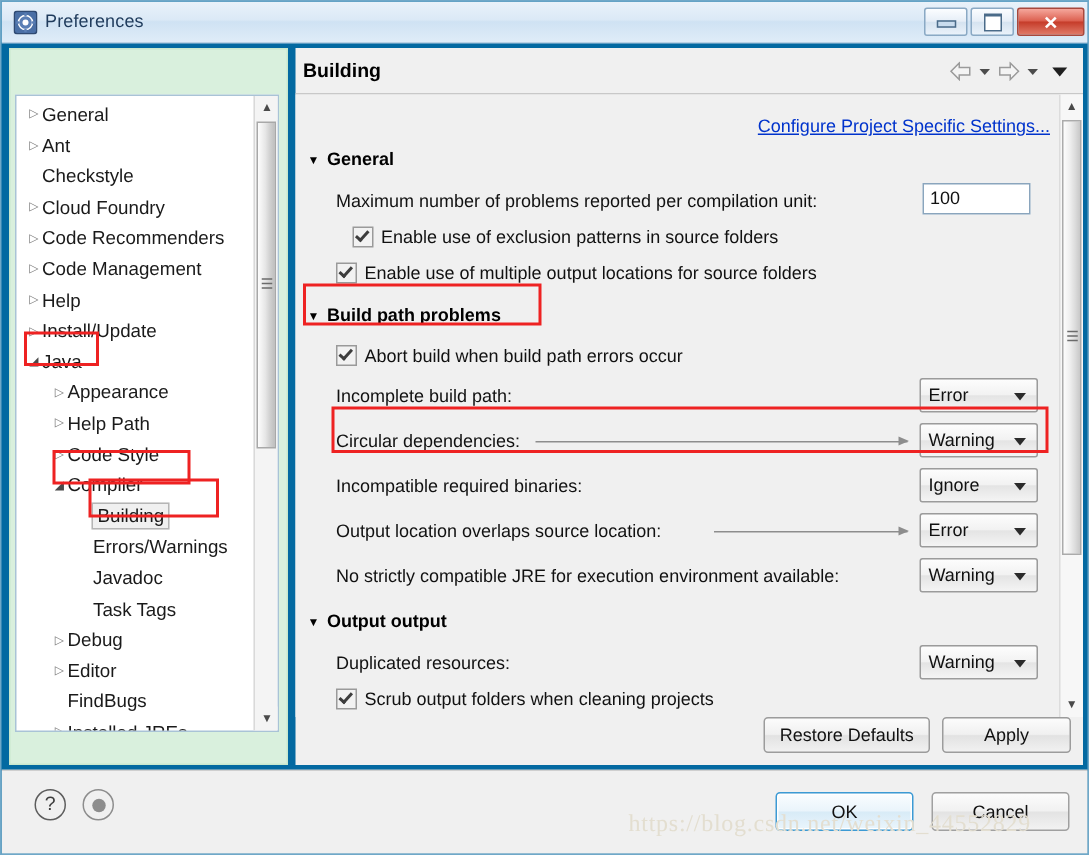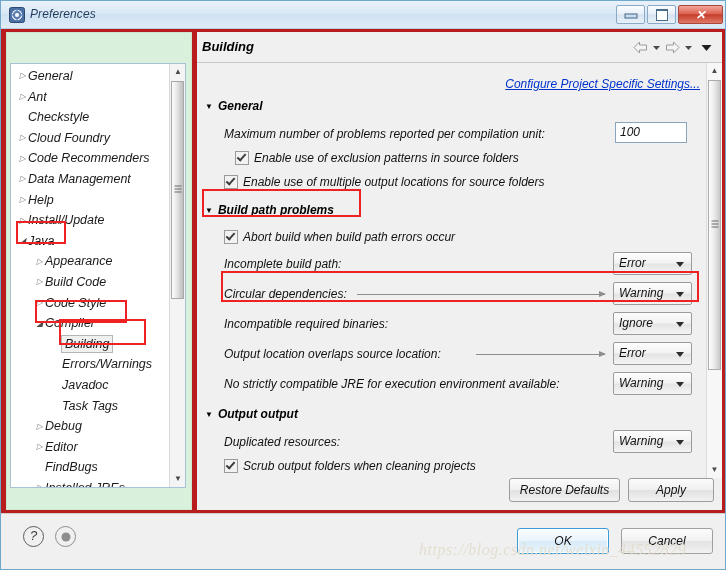--- a/index.html
+++ b/index.html
@@ -11,24 +11,23 @@
     font-family: "Liberation Sans", sans-serif;
     font-size: 12px;
     color: #000000;
   }
 
   #window {
     position: relative;
     width: 726px;
     height: 570px;
     overflow: hidden;
-    background: #b91c1c;
+    background: #0369a1;
     border: 1px solid #6fa8c8;
     box-sizing: border-box;
-    font-style: italic;
   }
 
   
   .titlebar {
     position: absolute;
     left: 0; top: 0;
     width: 726px; height: 28px;
     background: linear-gradient(to bottom, #e9f2fa 0%, #dbe9f6 45%, #cfe2f3 50%, #dfecf8 100%);
     border-bottom: 1px solid #b8d0e4;
     box-sizing: border-box;
@@ -567,26 +566,26 @@
   <div class="tree-panel"></div>
 
 
   <div class="tree-box">
     <div class="tree-list" id="tree-list">
         <div class="tree-item" style="padding-left: 6px;"><span class="tw">▷</span><span class="lbl">General</span></div>
         <div class="tree-item" style="padding-left: 6px;"><span class="tw">▷</span><span class="lbl">Ant</span></div>
         <div class="tree-item" style="padding-left: 6px;"><span class="tw"></span><span class="lbl">Checkstyle</span></div>
         <div class="tree-item" style="padding-left: 6px;"><span class="tw">▷</span><span class="lbl">Cloud Foundry</span></div>
         <div class="tree-item" style="padding-left: 6px;"><span class="tw">▷</span><span class="lbl">Code Recommenders</span></div>
-        <div class="tree-item" style="padding-left: 6px;"><span class="tw">▷</span><span class="lbl">Data Management</span></div>
+        <div class="tree-item" style="padding-left: 6px;"><span class="tw">▷</span><span class="lbl">Code Management</span></div>
         <div class="tree-item" style="padding-left: 6px;"><span class="tw">▷</span><span class="lbl">Help</span></div>
         <div class="tree-item" style="padding-left: 6px;"><span class="tw">▷</span><span class="lbl">Install/Update</span></div>
         <div class="tree-item" style="padding-left: 6px;"><span class="tw open">◢</span><span class="lbl">Java</span></div>
         <div class="tree-item" style="padding-left: 23px;"><span class="tw">▷</span><span class="lbl">Appearance</span></div>
-        <div class="tree-item" style="padding-left: 23px;"><span class="tw">▷</span><span class="lbl">Build Code</span></div>
+        <div class="tree-item" style="padding-left: 23px;"><span class="tw">▷</span><span class="lbl">Help Path</span></div>
         <div class="tree-item" style="padding-left: 23px;"><span class="tw">▷</span><span class="lbl">Code Style</span></div>
         <div class="tree-item" style="padding-left: 23px;"><span class="tw open">◢</span><span class="lbl">Compiler</span></div>
         <div class="tree-item selected" style="padding-left: 40px;"><span class="tw"></span><span class="lbl">Building</span></div>
         <div class="tree-item" style="padding-left: 40px;"><span class="tw"></span><span class="lbl">Errors/Warnings</span></div>
         <div class="tree-item" style="padding-left: 40px;"><span class="tw"></span><span class="lbl">Javadoc</span></div>
         <div class="tree-item" style="padding-left: 40px;"><span class="tw"></span><span class="lbl">Task Tags</span></div>
         <div class="tree-item" style="padding-left: 23px;"><span class="tw">▷</span><span class="lbl">Debug</span></div>
         <div class="tree-item" style="padding-left: 23px;"><span class="tw">▷</span><span class="lbl">Editor</span></div>
         <div class="tree-item" style="padding-left: 23px;"><span class="tw"></span><span class="lbl">FindBugs</span></div>
         <div class="tree-item" style="padding-left: 23px;"><span class="tw">▷</span><span class="lbl">Installed JREs</span></div>

